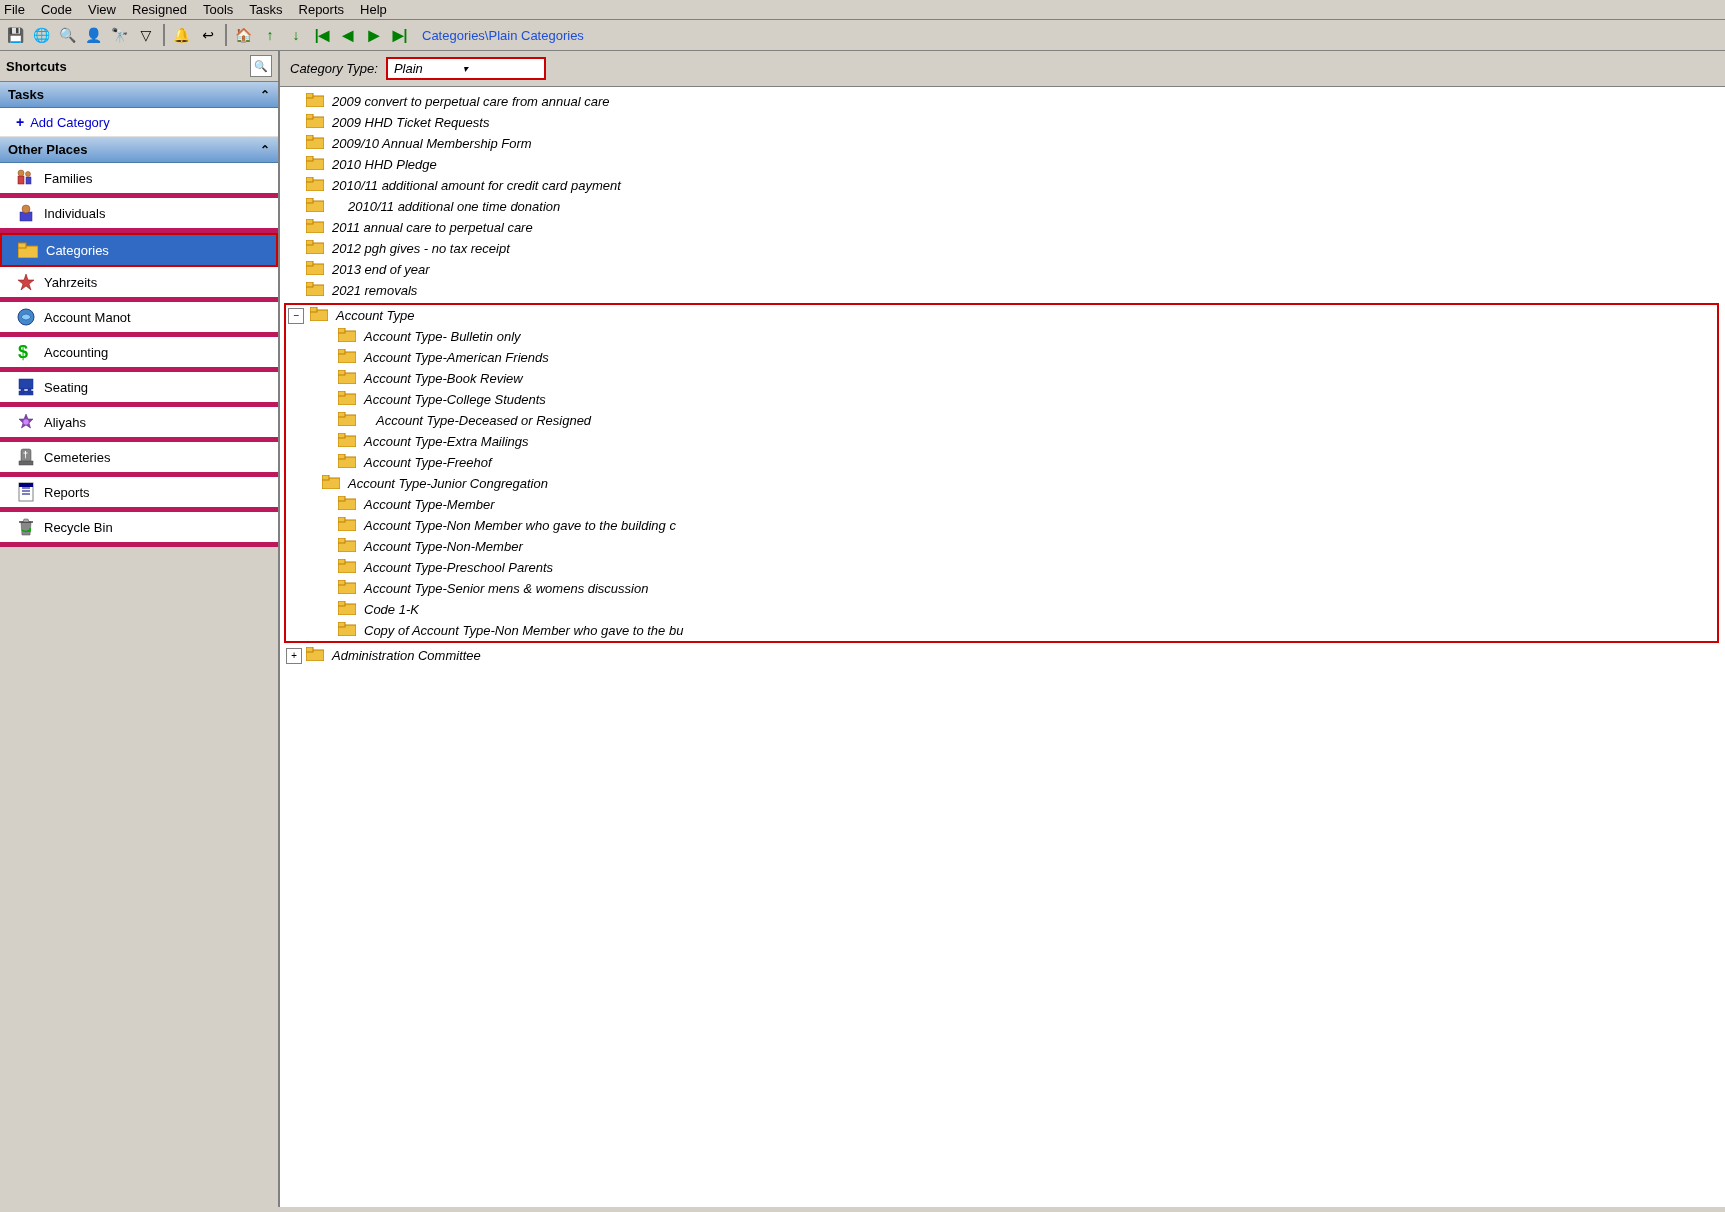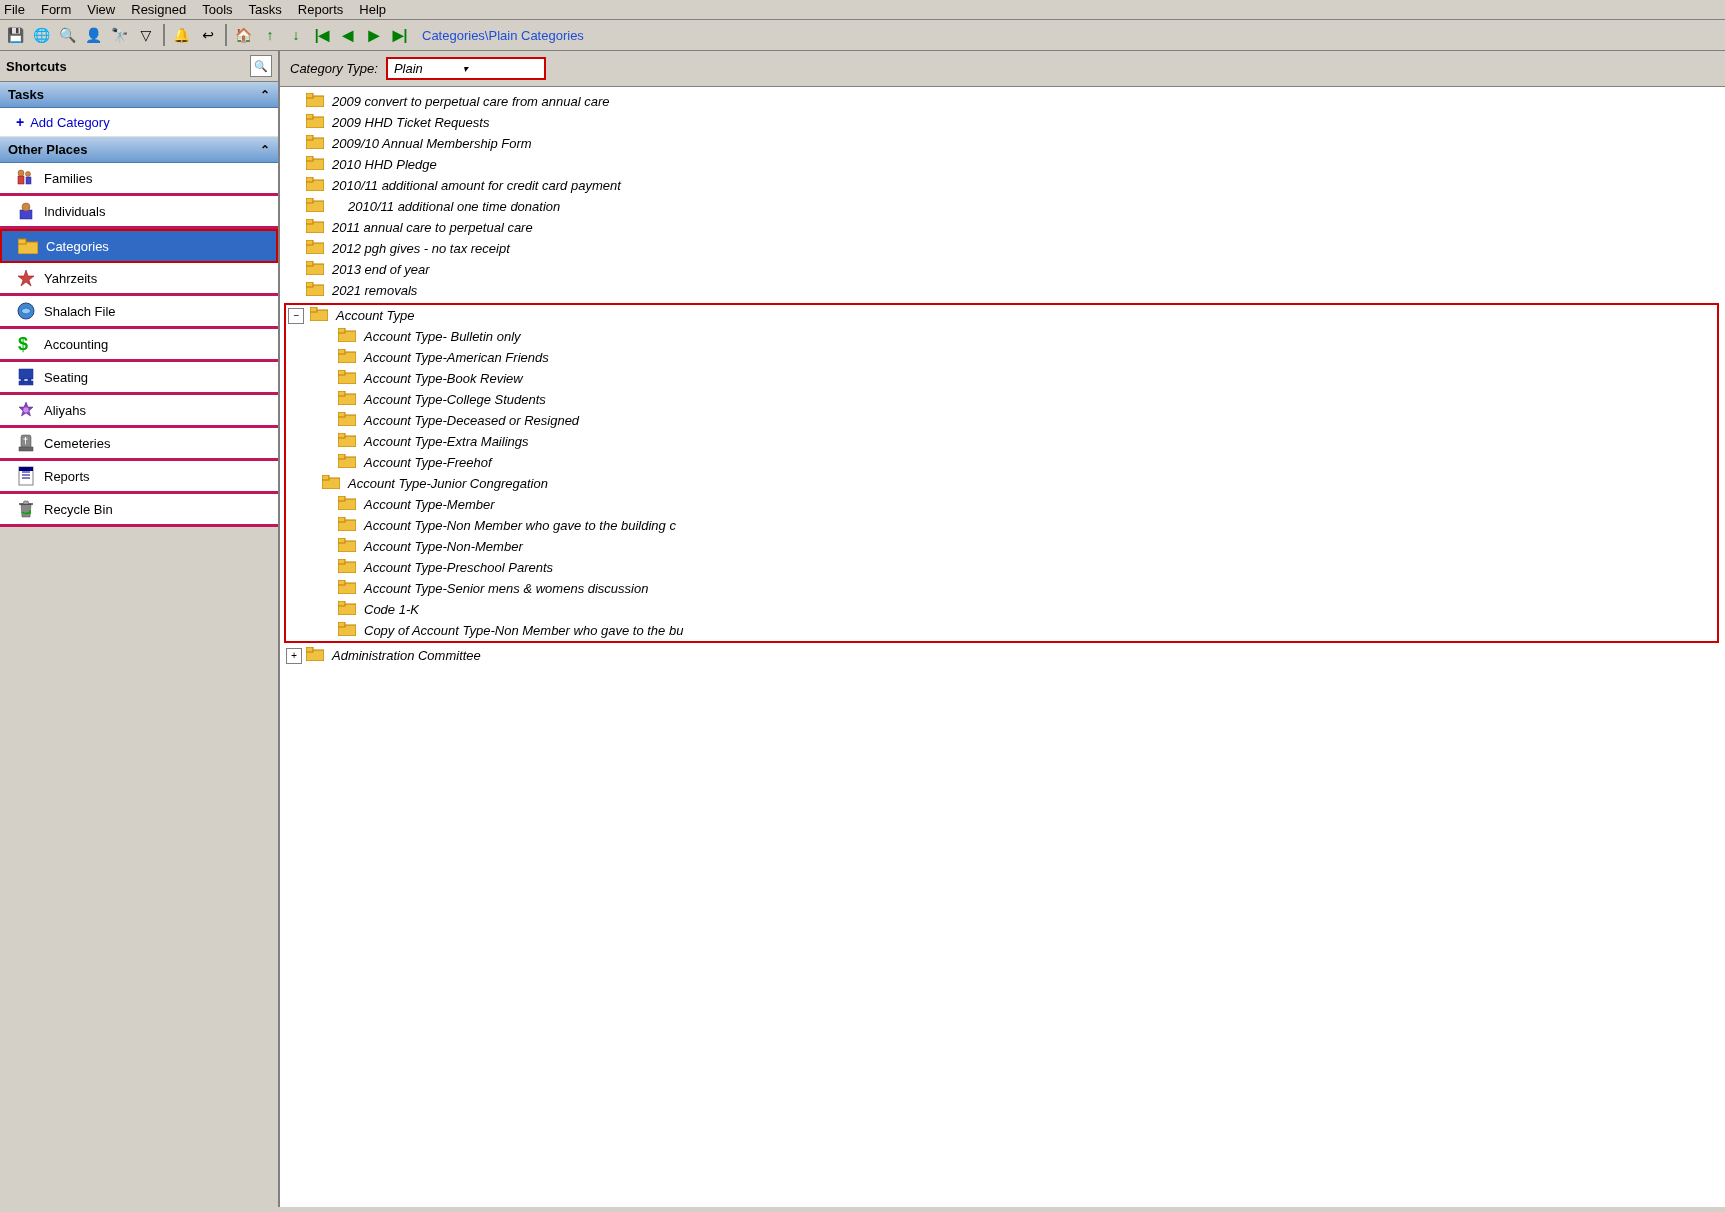--- a/index.html
+++ b/index.html
@@ -21,21 +21,21 @@
     
     .sidebar { width: 280px; min-width: 280px; background: #d4d0c8; border-right: 2px solid #808080; display: flex; flex-direction: column; overflow-y: auto; }
     .sidebar-header { display: flex; align-items: center; justify-content: space-between; padding: 4px 6px; background: #d4d0c8; border-bottom: 1px solid #808080; }
     .sidebar-title { font-size: 13px; font-weight: bold; }
     .sidebar-search-btn { width: 22px; height: 22px; border: 1px solid #808080; background: white; cursor: pointer; display: flex; align-items: center; justify-content: center; font-size: 11px; }
 
     .section-header { background: linear-gradient(to bottom, #b8cfe8, #6b9bd2); padding: 5px 8px; display: flex; align-items: center; justify-content: space-between; cursor: pointer; border-bottom: 1px solid #4a7aaa; }
     .section-header span { font-weight: bold; font-size: 13px; color: #000; }
     .section-header .collapse-icon { font-size: 12px; }
 
-    .sidebar-item { display: flex; align-items: center; gap: 8px; padding: 5px 8px 5px 16px; cursor: pointer; background: white; border-bottom: 3px solid #be185d; }
+    .sidebar-item { display: flex; align-items: center; gap: 8px; padding: 5px 8px 5px 16px; cursor: pointer; background: white; border-bottom: 5px solid #be185d; }
     .sidebar-item-icon { width: 20px; height: 20px; display: flex; align-items: center; justify-content: center; flex-shrink: 0; }
     .item-label { font-size: 13px; }
 
     
     .add-item { display: flex; align-items: center; gap: 6px; padding: 6px 8px 6px 16px; cursor: pointer; background: white; border-bottom: 1px solid #e0e0e0; }
     .add-plus { color: #0000cc; font-weight: bold; font-size: 14px; }
 
     
     .content-area { flex: 1; background: #0369a1; display: flex; flex-direction: column; overflow: hidden; font-style: italic; }
     .content-header { padding: 6px 10px; background: #d4d0c8; border-bottom: 1px solid #808080; display: flex; align-items: center; gap: 8px; }
@@ -54,21 +54,21 @@
     ::-webkit-scrollbar-button { background: #d4d0c8; border: 1px solid #808080; height: 16px; }
 
     .sidebar-item-selected-bg { background: #316ac5 !important; }
     .sidebar-item-selected-bg .item-label { color: white !important; }
   </style>
 </head>
 <body>
 
 <div class="menubar">
   <span>File</span>
-  <span>Form</span>
+  <span>Code</span>
   <span>View</span>
   <span>Resigned</span>
   <span>Tools</span>
   <span>Tasks</span>
   <span>Reports</span>
   <span>Help</span>
 </div>
 
 <div class="toolbar">
   <button class="toolbar-btn" title="Save">💾</button>
@@ -154,21 +154,21 @@
       <span class="item-label">Yahrzeits</span>
     </div>
 
     <div class="sidebar-item">
       <span class="sidebar-item-icon">
         <svg width="20" height="20" viewBox="0 0 20 20">
           <circle cx="10" cy="10" r="8" fill="#4488cc" stroke="#224488" stroke-width="1"></circle>
           <path d="M5,10 Q10,4 15,10 Q10,16 5,10" fill="#88ccff" stroke="#224488" stroke-width="0.5"></path>
         </svg>
       </span>
-      <span class="item-label">Shalach File</span>
+      <span class="item-label">Account Manot</span>
     </div>
 
     <div class="sidebar-item">
       <span class="sidebar-item-icon">
         <svg width="20" height="20" viewBox="0 0 20 20">
           <text x="2" y="16" font-size="18" fill="#00aa00" font-weight="bold">$</text>
         </svg>
       </span>
       <span class="item-label">Accounting</span>
     </div>
@@ -403,21 +403,21 @@
     <span style="margin-left:4px;">Account Type-College Students</span>
   </div>
             <div class="tree-item" style="padding-left: 32px;">
     <span style="display:inline-block;width:16px;"></span>
     <span>
       <svg width="18" height="14" viewBox="0 0 18 14">
         <rect x="0" y="3" width="18" height="11" fill="#f0c040" stroke="#c08000" stroke-width="1"></rect>
         <rect x="0" y="0" width="7" height="5" fill="#f0c040" stroke="#c08000" stroke-width="1"></rect>
       </svg>
     </span>
-    <span style="margin-left:4px;">Account Type-Deceased or Resigned</span>
+    <span style="margin-left:16px;">Account Type-Deceased or Resigned</span>
   </div>
             <div class="tree-item" style="padding-left: 32px;">
     <span style="display:inline-block;width:16px;"></span>
     <span>
       <svg width="18" height="14" viewBox="0 0 18 14">
         <rect x="0" y="3" width="18" height="11" fill="#f0c040" stroke="#c08000" stroke-width="1"></rect>
         <rect x="0" y="0" width="7" height="5" fill="#f0c040" stroke="#c08000" stroke-width="1"></rect>
       </svg>
     </span>
     <span style="margin-left:4px;">Account Type-Extra Mailings</span>

